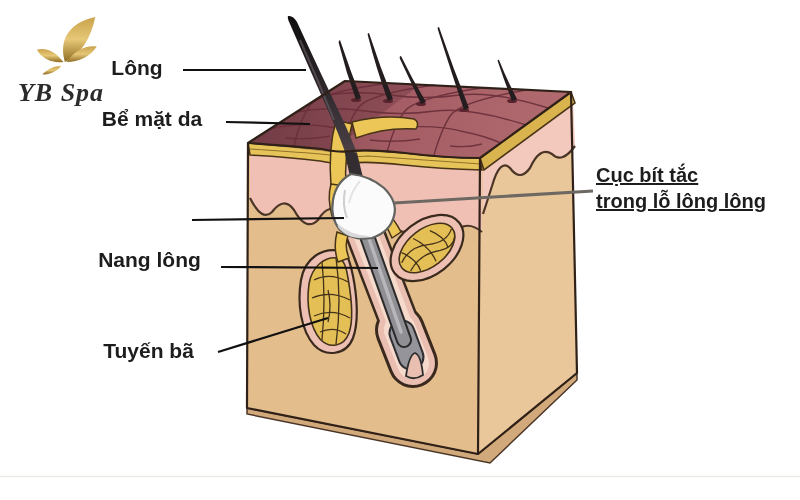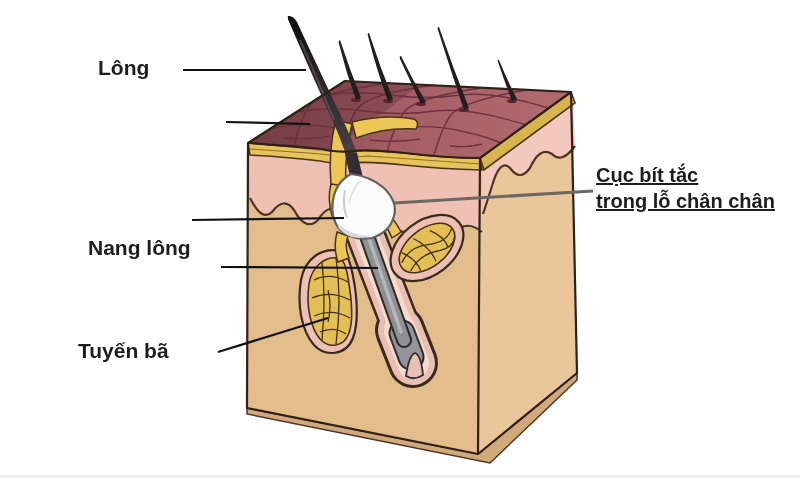--- a/index.html
+++ b/index.html
@@ -1,21 +1,21 @@
 <!DOCTYPE html>
 <html><head>
 <meta charset="utf-8">
 <style>
   html,body{margin:0;padding:0;background:#ffffff;}
   #stage{position:relative;width:800px;height:500px;background:#ffffff;overflow:hidden;
          font-family:"Liberation Sans","DejaVu Sans",sans-serif;}
   #diagram-svg{position:absolute;left:0;top:0;}
   .lbl{position:absolute;font-weight:bold;color:#1d1d1d;font-size:21px;line-height:1.15;
        white-space:nowrap;}
-  .lbl.right{text-align:left;}
+  .lbl.right{text-align:center;}
   #logo{position:absolute;left:6px;top:6px;width:110px;text-align:center;}
   #logo .brand{font-family:"Liberation Serif","DejaVu Serif",serif;font-style:italic;
        font-weight:bold;font-size:26px;color:#2b2b2b;letter-spacing:1px;margin-top:-2px;}
   #clog-label{font-size:20px;line-height:26px;text-decoration:underline;}
 </style>
 </head>
 <body>
 
 <div id="stage">
 
@@ -172,27 +172,39 @@
     <g stroke="#111111" stroke-width="2.2" fill="none">
       <line x1="183" y1="70" x2="306" y2="70"></line>
       <line x1="226" y1="122" x2="310" y2="124"></line>
       <line x1="192" y1="220" x2="344" y2="218"></line>
       <line x1="221" y1="267" x2="378" y2="268"></line>
       <line x1="218" y1="352" x2="328" y2="318"></line>
       <line x1="394" y1="203" x2="593" y2="191" stroke="#6e6862" stroke-width="3.2"></line>
     </g>
   </svg>
 
+  <div id="logo">
+    <svg width="86" height="70" viewBox="0 0 110 90">
+      <g fill="url(#goldGrad)">
+        <path d="M60,72 C52,44 64,22 99,14 C94,40 81,62 60,72 Z"></path>
+        <path d="M62,72 C74,56 87,50 101,52 C93,65 78,72 62,72 Z"></path>
+        <path d="M58,72 C48,58 35,53 24,56 C29,67 44,74 58,72 Z"></path>
+        <path d="M55,77 C46,77 37,81 31,88 C41,88 50,84 55,77 Z"></path>
+      </g>
+    </svg>
+    <div class="brand">YB Spa</div>
+  </div>
 
   <div class="lbl right" style="left:98px;top:56px;width:78px">Lông</div>
 
-
-
-  <div class="lbl right" style="left:88px;top:236px;width:123px">Nang lông</div>
-
-  <div class="lbl right" style="left:78px;top:339px;width:121px">Tuyến bã</div>
+  <div class="lbl right" style="left:88px;top:107px;width:128px">Bể mặt da</div>
+
+
+  <div class="lbl right" style="left:88px;top:248px;width:123px">Nang lông</div>
+
+  <div class="lbl right" style="left:88px;top:339px;width:121px">Tuyến bã</div>
 
   <div class="lbl" id="clog-label" style="left:596px;top:162px">
     <div>Cục bít tắc</div>
-    <div>trong lỗ chân chân</div>
+    <div>trong lỗ lông lông</div>
   </div>
 
 </div>
 
 </body></html>

